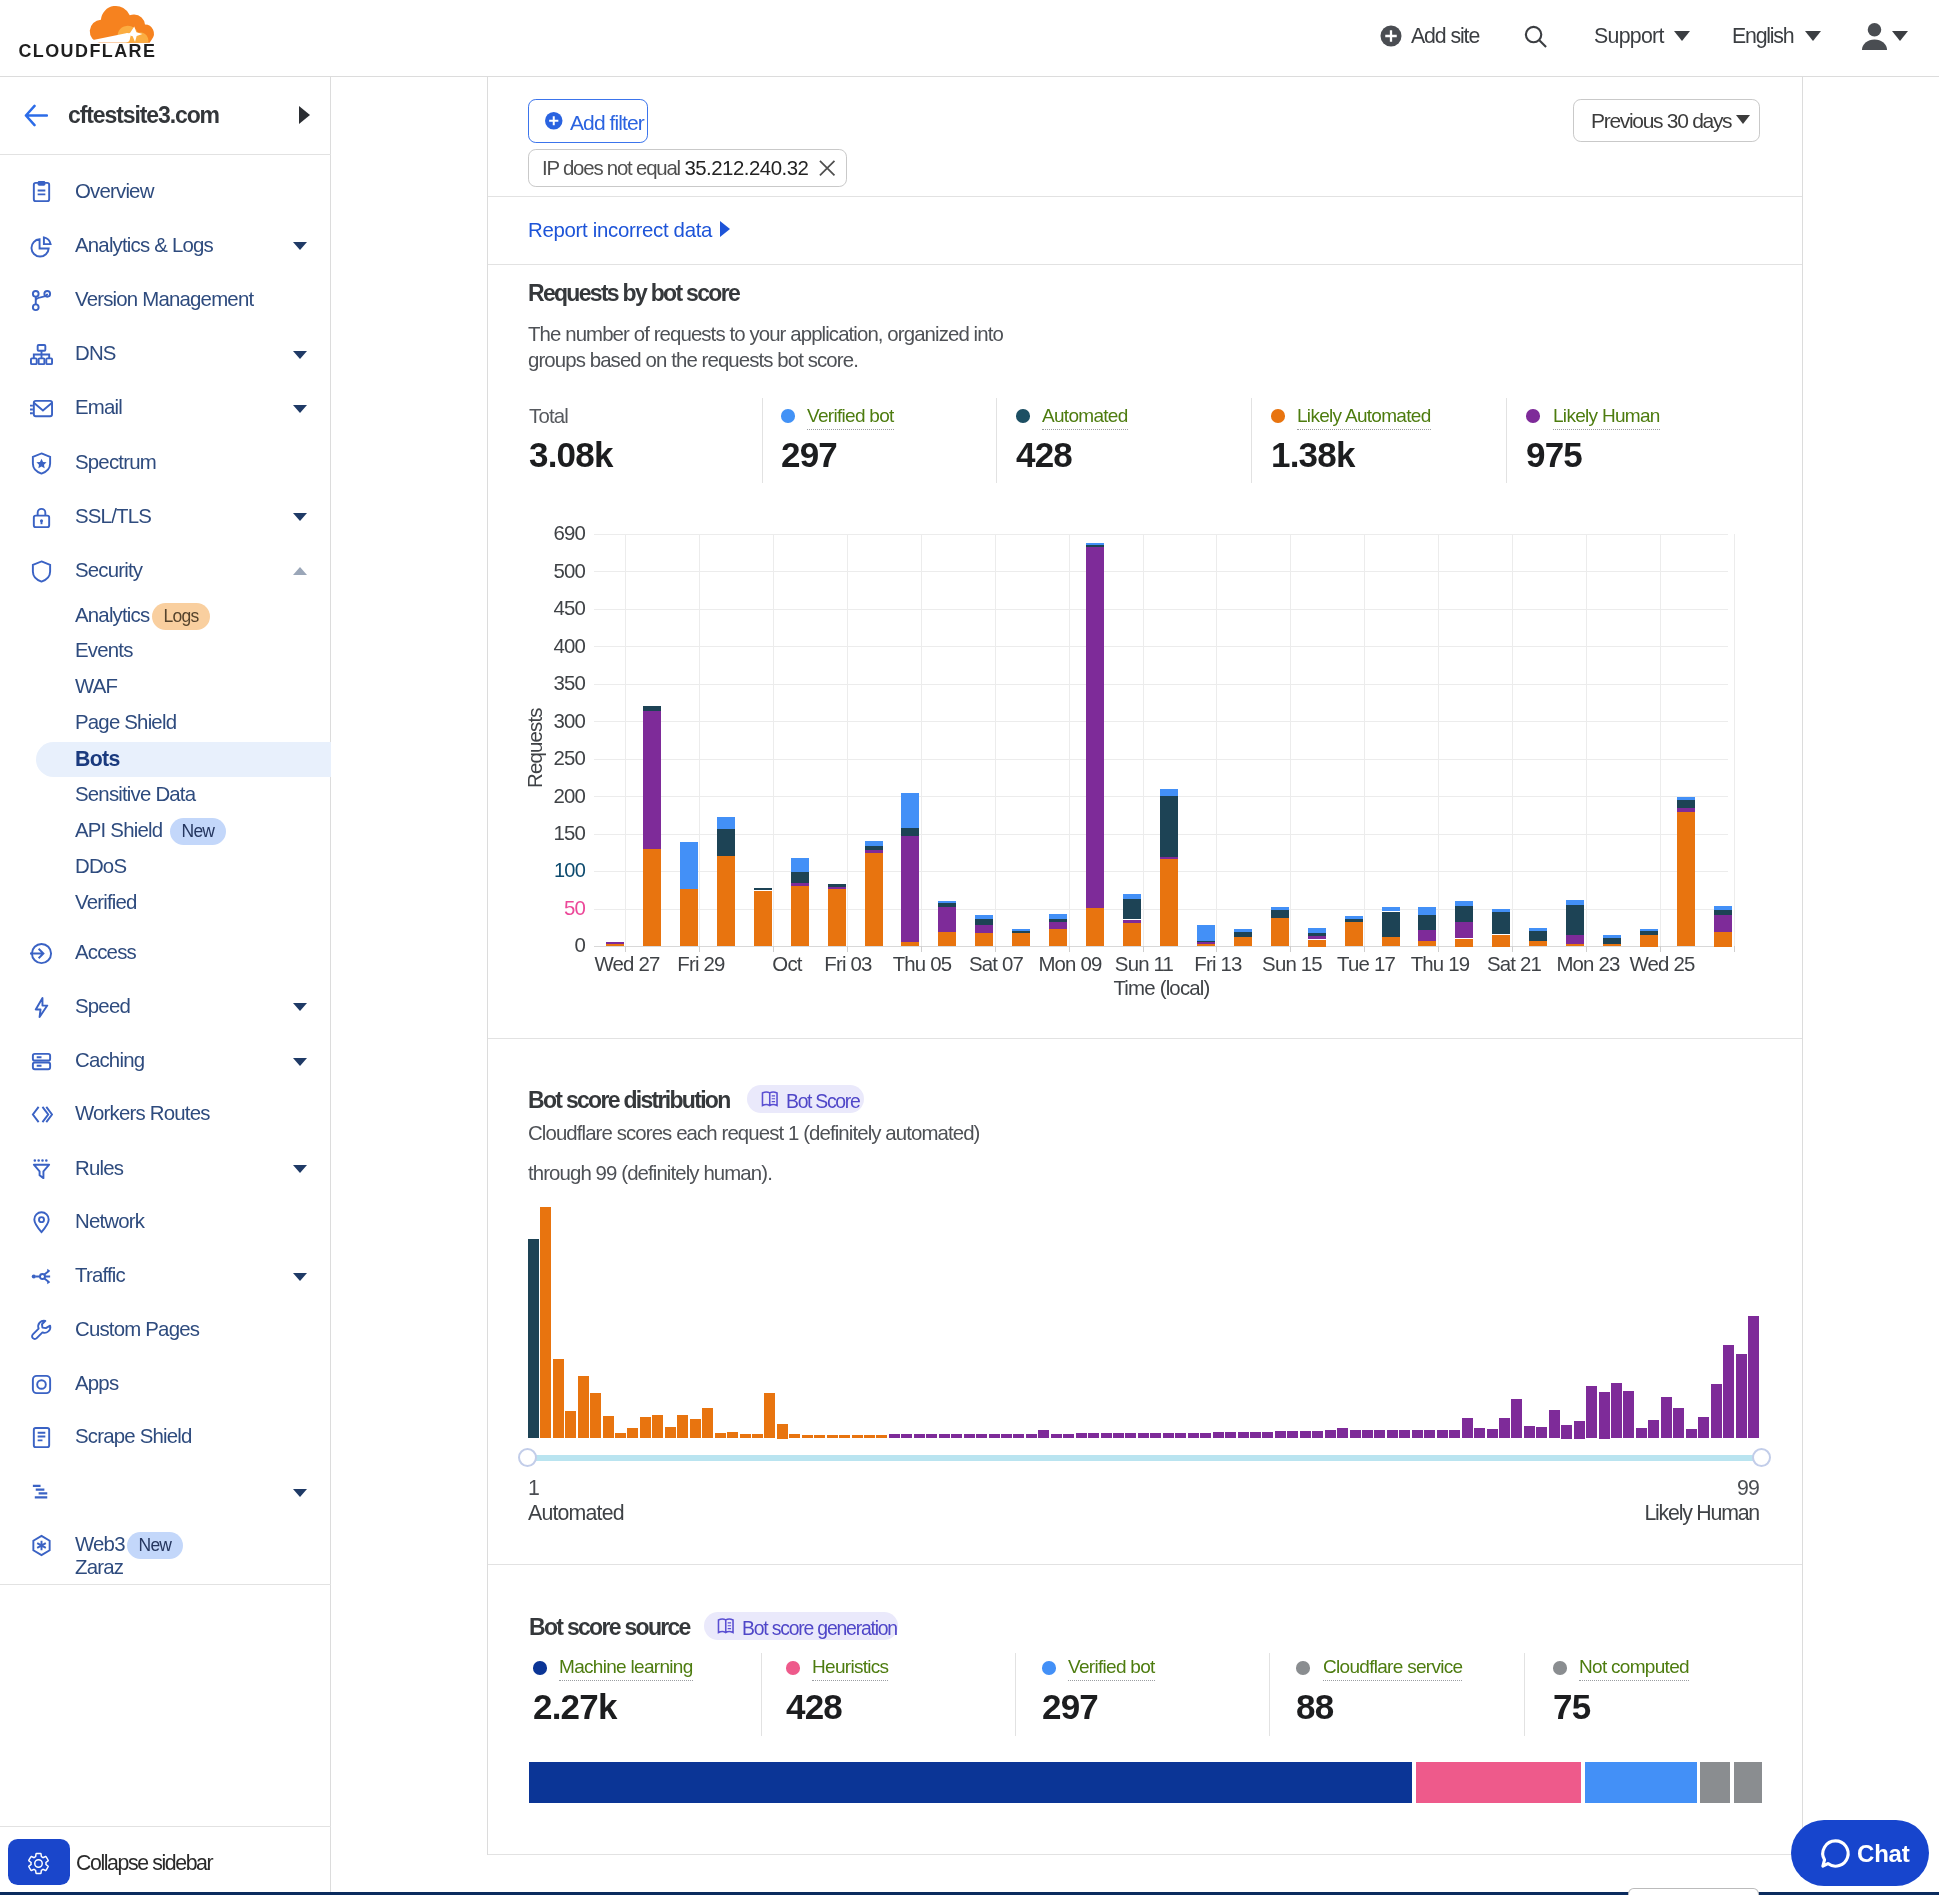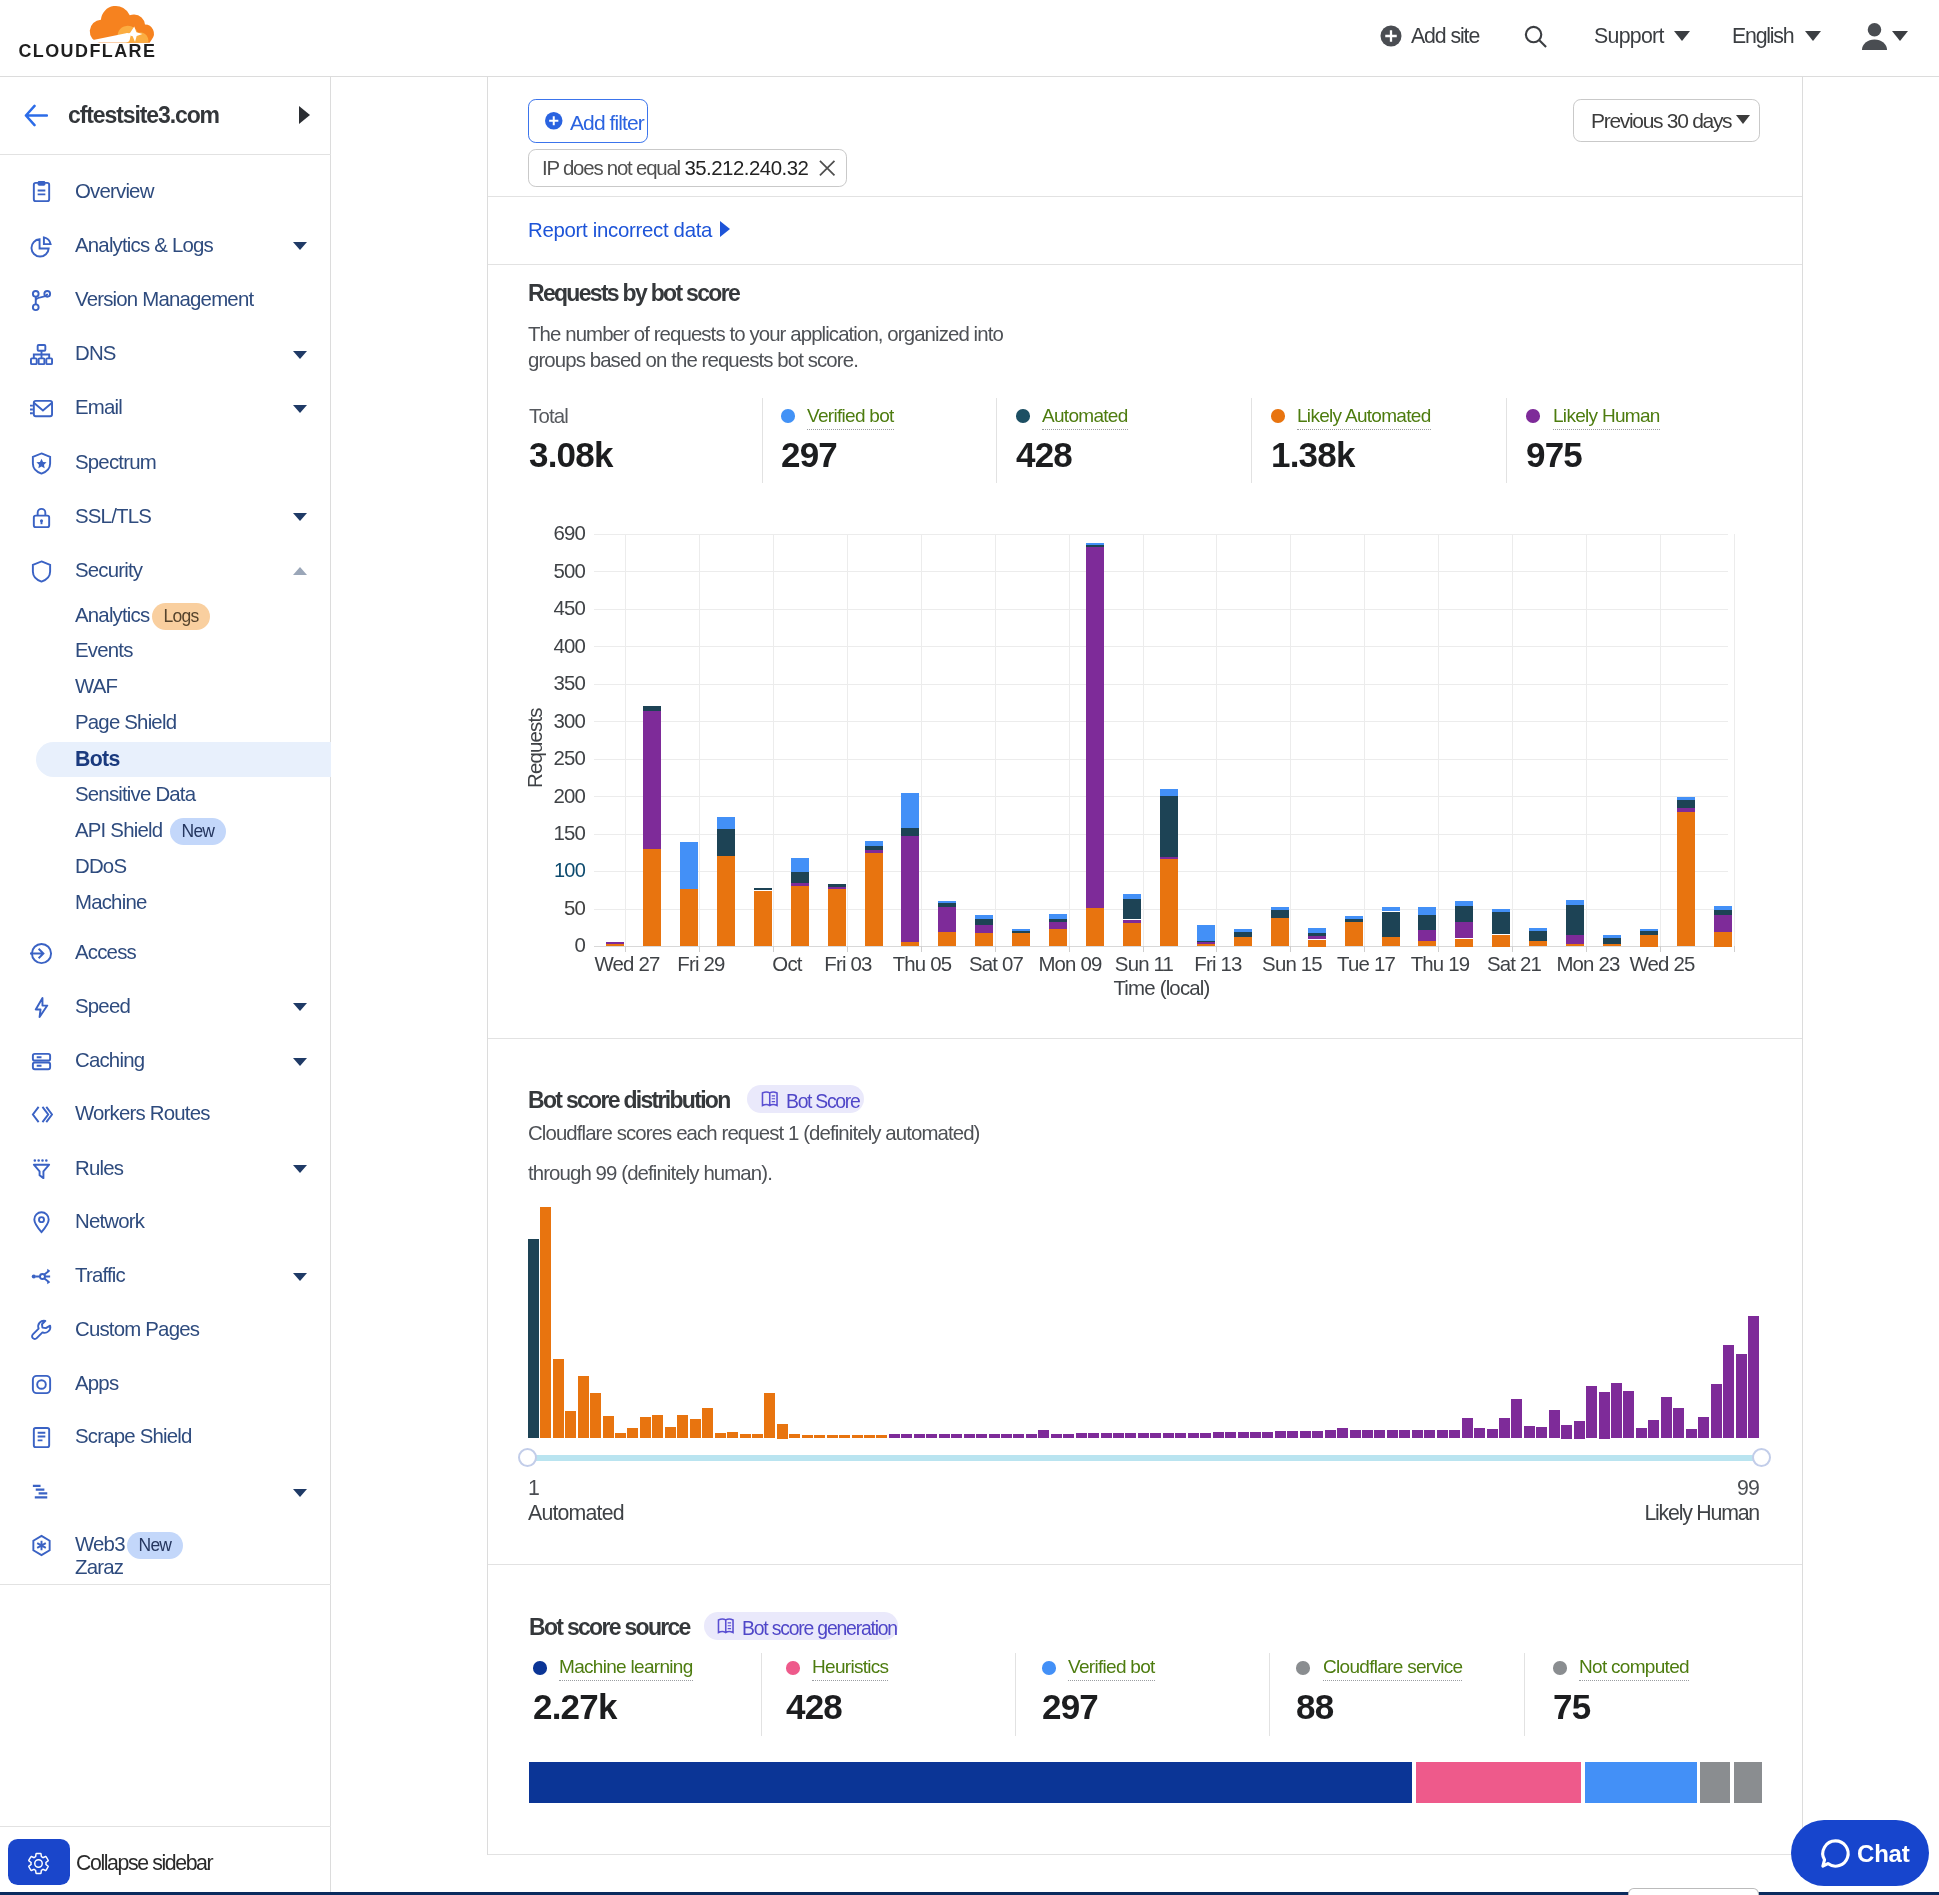--- a/index.html
+++ b/index.html
@@ -113,21 +113,21 @@
 <div class="badge" style="left:152px;top:603px;background:#f9cf9f;color:#55432c">Logs</div>
 <div class="navitem" style="top:639px">Events</div>
 <div class="navitem" style="top:675px">WAF</div>
 <div class="navitem" style="top:711px">Page Shield</div>
 <div class="abs" style="left:36px;top:742px;width:295px;height:35px;background:#e8f0fc;border-radius:17.5px 0 0 17.5px"></div>
 <div class="abs" style="left:75px;top:747px;font-size:21.3px;font-weight:700;letter-spacing:-0.7px;color:#1a3a7e">Bots</div>
 <div class="navitem" style="top:783px">Sensitive Data</div>
 <div class="navitem" style="top:819px">API Shield</div>
 <div class="badge" style="left:170px;top:818px;background:#c3d7fa;color:#25365f">New</div>
 <div class="navitem" style="top:855px">DDoS</div>
-<div class="navitem" style="top:891px">Machine</div>
+<div class="navitem" style="top:891px">Verified</div>
 <svg class="navicon" style="top:942px" viewBox="0 0 24 24">
     <circle cx="12" cy="12" r="10" stroke="#3a62c4" stroke-width="2" fill="none"></circle>
     <path d="M0 12 h13 M9 7 l5 5 -5 5" stroke="#3a62c4" stroke-width="2" fill="none"></path>
   </svg>
 <div class="navitem" style="top:941px">Access</div>
 <svg class="navicon" style="top:996px" viewBox="0 0 24 24">
     <path d="M13 2 L6 14 h5 L10 22 L18 10 h-5 Z" stroke="#3a62c4" stroke-width="2" fill="none" stroke-linejoin="round"></path>
   </svg>
 <div class="navitem" style="top:995px">Speed</div>
 <div class="caret" style="top:1003px"></div>
@@ -229,21 +229,21 @@
 <div class="sval" style="left:1016px;top:435px">428</div>
 <div class="dot" style="left:1271px;top:409px;background:#e8740f"></div>
 <div class="slabel" style="left:1297px;top:405px">Likely Automated</div>
 <div class="sval" style="left:1271px;top:435px">1.38k</div>
 <div class="dot" style="left:1526px;top:409px;background:#7e2b99"></div>
 <div class="slabel" style="left:1553px;top:405px">Likely Human</div>
 <div class="sval" style="left:1526px;top:435px">975</div>
 <div class="gridh" style="left:594px;top:946px;width:1134px;background:#d8d8d8"></div>
 <div class="abs" style="left:507px;top:934px;width:78px;text-align:right;font-size:20.4px;color:#3f4246">0</div>
 <div class="gridh" style="left:594px;top:909px;width:1134px;background:#ececec"></div>
-<div class="abs" style="left:507px;top:897px;width:78px;text-align:right;font-size:20.4px;color:#404040">50</div>
+<div class="abs" style="left:507px;top:897px;width:78px;text-align:right;font-size:20.4px;color:#ec4899">50</div>
 <div class="gridh" style="left:594px;top:871px;width:1134px;background:#ececec"></div>
 <div class="abs" style="left:507px;top:859px;width:78px;text-align:right;font-size:20px;color:#0c4a6e">100</div>
 <div class="gridh" style="left:594px;top:834px;width:1134px;background:#ececec"></div>
 <div class="abs" style="left:507px;top:822px;width:78px;text-align:right;font-size:20.4px;color:#3f4246">150</div>
 <div class="gridh" style="left:594px;top:796px;width:1134px;background:#ececec"></div>
 <div class="abs" style="left:507px;top:785px;width:78px;text-align:right;font-size:20.4px;color:#3f4246">200</div>
 <div class="gridh" style="left:594px;top:759px;width:1134px;background:#ececec"></div>
 <div class="abs" style="left:507px;top:747px;width:78px;text-align:right;font-size:20.4px;color:#3f4246">250</div>
 <div class="gridh" style="left:594px;top:721px;width:1134px;background:#ececec"></div>
 <div class="abs" style="left:507px;top:710px;width:78px;text-align:right;font-size:20.4px;color:#3f4246">300</div>

